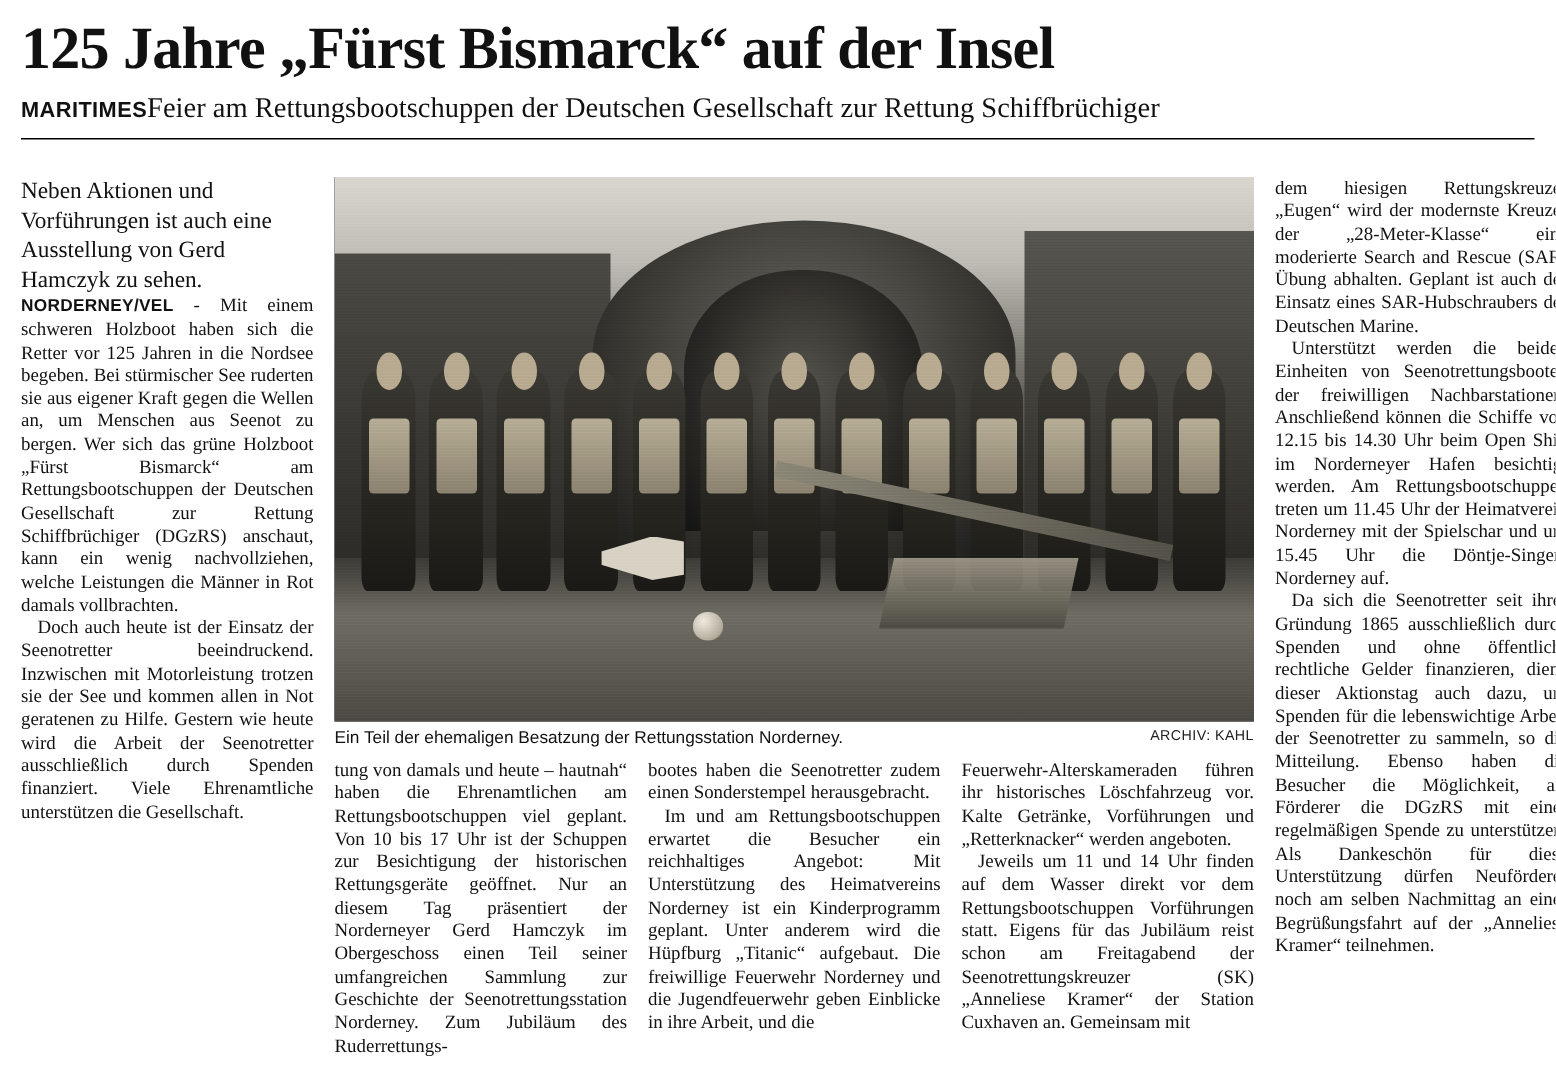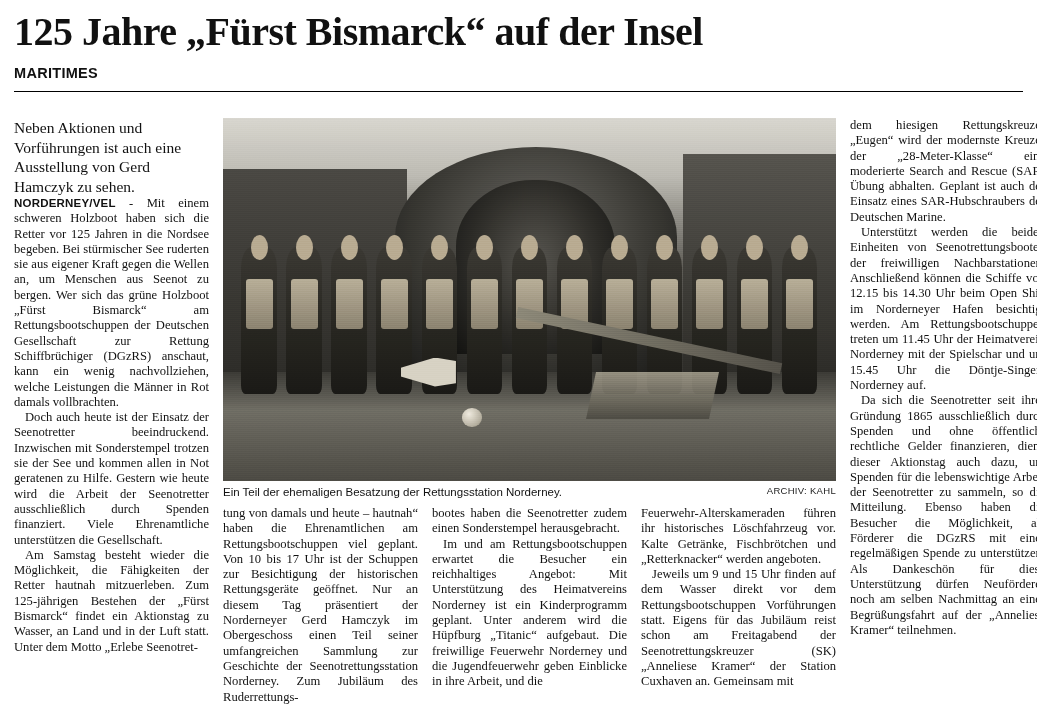--- a/index.html
+++ b/index.html
@@ -279,31 +279,31 @@
 </style>
 </head>
 <body>
 
 <div class="page">
 
   <h1 class="headline">125 Jahre „Fürst Bismarck“ auf der Insel</h1>
 
   <div class="subline">
     <span class="kicker">MARITIMES</span>
+    <span class="subline-text">Feier am Rettungsbootschuppen der Deutschen Gesellschaft zur Rettung Schiffbrüchiger</span>
   </div>
 
   <div class="rule"></div>
 
   <div class="columns">
 
     <div class="col">
       <div class="lead">Neben Aktionen und Vorführungen ist auch eine Ausstellung von Gerd Hamczyk zu sehen.</div>
       <p class="body"><span class="dateline">NORDERNEY</span><span class="dateline vel">/VEL</span> - Mit einem schweren Holzboot haben sich die Retter vor 125 Jahren in die Nordsee begeben. Bei stürmischer See ruderten sie aus eigener Kraft gegen die Wellen an, um Menschen aus Seenot zu bergen. Wer sich das grüne Holzboot „Fürst Bismarck“ am Rettungsbootschuppen der Deutschen Gesellschaft zur Rettung Schiffbrüchiger (DGzRS) anschaut, kann ein wenig nachvollziehen, welche Leistungen die Männer in Rot damals vollbrachten.</p>
-      <p class="body">Doch auch heute ist der Einsatz der Seenotretter beeindruckend. Inzwischen mit Sonderstempel trotzen sie der See und kommen allen in Not geratenen zu Hilfe. Gestern wie heute wird die Arbeit der Seenotretter ausschließlich durch Spenden finanziert. Viele Ehrenamtliche unterstützen die Gesellschaft.</p>
-      <p class="body">Am Samstag besteht wieder die Möglichkeit, die Fähigkeiten der Retter hautnah mitzuerleben. Zum 125-jährigen Bestehen der „Fürst Bismarck“ findet ein Aktionstag zu Wasser, an Land und in der Luft statt. Unter dem Motto „Erlebe Seenotret-</p>
+      <p class="body">Doch auch heute ist der Einsatz der Seenotretter beeindruckend. Inzwischen mit Motorleistung trotzen sie der See und kommen allen in Not geratenen zu Hilfe. Gestern wie heute wird die Arbeit der Seenotretter ausschließlich durch Spenden finanziert. Viele Ehrenamtliche unterstützen die Gesellschaft.</p>
     </div>
 
     <div class="col-mid">
 
       <div class="photo-block">
         <div class="photo">
           <div class="sky"></div>
           <div class="bldg-left"></div>
           <div class="bldg-right"></div>
           <div class="shed"></div>
@@ -339,22 +339,22 @@
 
       <div class="under-photo">
         <div class="col">
           <p class="body">tung von damals und heute – hautnah“ haben die Ehrenamtlichen am Rettungsbootschuppen viel geplant. Von 10 bis 17 Uhr ist der Schuppen zur Besichtigung der historischen Rettungsgeräte geöffnet. Nur an diesem Tag präsentiert der Norderneyer Gerd Hamczyk im Obergeschoss einen Teil seiner umfangreichen Sammlung zur Geschichte der Seenotrettungsstation Norderney. Zum Jubiläum des Ruderrettungs-</p>
         </div>
         <div class="col">
           <p class="body">bootes haben die Seenotretter zudem einen Sonderstempel herausgebracht.</p>
           <p class="body">Im und am Rettungsbootschuppen erwartet die Besucher ein reichhaltiges Angebot: Mit Unterstützung des Heimatvereins Norderney ist ein Kinderprogramm geplant. Unter anderem wird die Hüpfburg „Titanic“ aufgebaut. Die freiwillige Feuerwehr Norderney und die Jugendfeuerwehr geben Einblicke in ihre Arbeit, und die</p>
         </div>
         <div class="col">
-          <p class="body">Feuerwehr-Alterskameraden führen ihr historisches Löschfahrzeug vor. Kalte Getränke, Fischbrötchen und „Retterknacker“ werden angeboten.</p>
-          <p class="body">Jeweils um 9 und 15 Uhr finden auf dem Wasser direkt vor dem Rettungsbootschuppen Vorführungen statt. Eigens für das Jubiläum reist schon am Freitagabend der Seenotrettungskreuzer (SK) „Anneliese Kramer“ der Station Cuxhaven an. Gemeinsam mit</p>
+          <p class="body">Feuerwehr-Alterskameraden führen ihr historisches Löschfahrzeug vor. Kalte Getränke, Vorführungen und „Retterknacker“ werden angeboten.</p>
+          <p class="body">Jeweils um 11 und 14 Uhr finden auf dem Wasser direkt vor dem Rettungsbootschuppen Vorführungen statt. Eigens für das Jubiläum reist schon am Freitagabend der Seenotrettungskreuzer (SK) „Anneliese Kramer“ der Station Cuxhaven an. Gemeinsam mit</p>
         </div>
       </div>
     </div>
 
     <div class="col">
       <p class="body">dem hiesigen Rettungskreuzer „Eugen“ wird der modernste Kreuzer der „28-Meter-Klasse“ eine moderierte Search and Rescue (SAR) Übung abhalten. Geplant ist auch der Einsatz eines SAR-Hubschraubers der Deutschen Marine.</p>
       <p class="body">Unterstützt werden die beiden Einheiten von Seenotrettungsbooten der freiwilligen Nachbarstationen. Anschließend können die Schiffe von 12.15 bis 14.30 Uhr beim Open Ship im Norderneyer Hafen besichtigt werden. Am Rettungsbootschuppen treten um 11.45 Uhr der Heimatverein Norderney mit der Spielschar und um 15.45 Uhr die Döntje-Singers Norderney auf.</p>
       <p class="body">Da sich die Seenotretter seit ihrer Gründung 1865 ausschließlich durch Spenden und ohne öffentlich-rechtliche Gelder finanzieren, diene dieser Aktionstag auch dazu, um Spenden für die lebenswichtige Arbeit der Seenotretter zu sammeln, so die Mitteilung. Ebenso haben die Besucher die Möglichkeit, als Förderer die DGzRS mit einer regelmäßigen Spende zu unterstützen. Als Dankeschön für diese Unterstützung dürfen Neuförderer noch am selben Nachmittag an einer Begrüßungsfahrt auf der „Anneliese Kramer“ teilnehmen.</p>
     </div>
 

